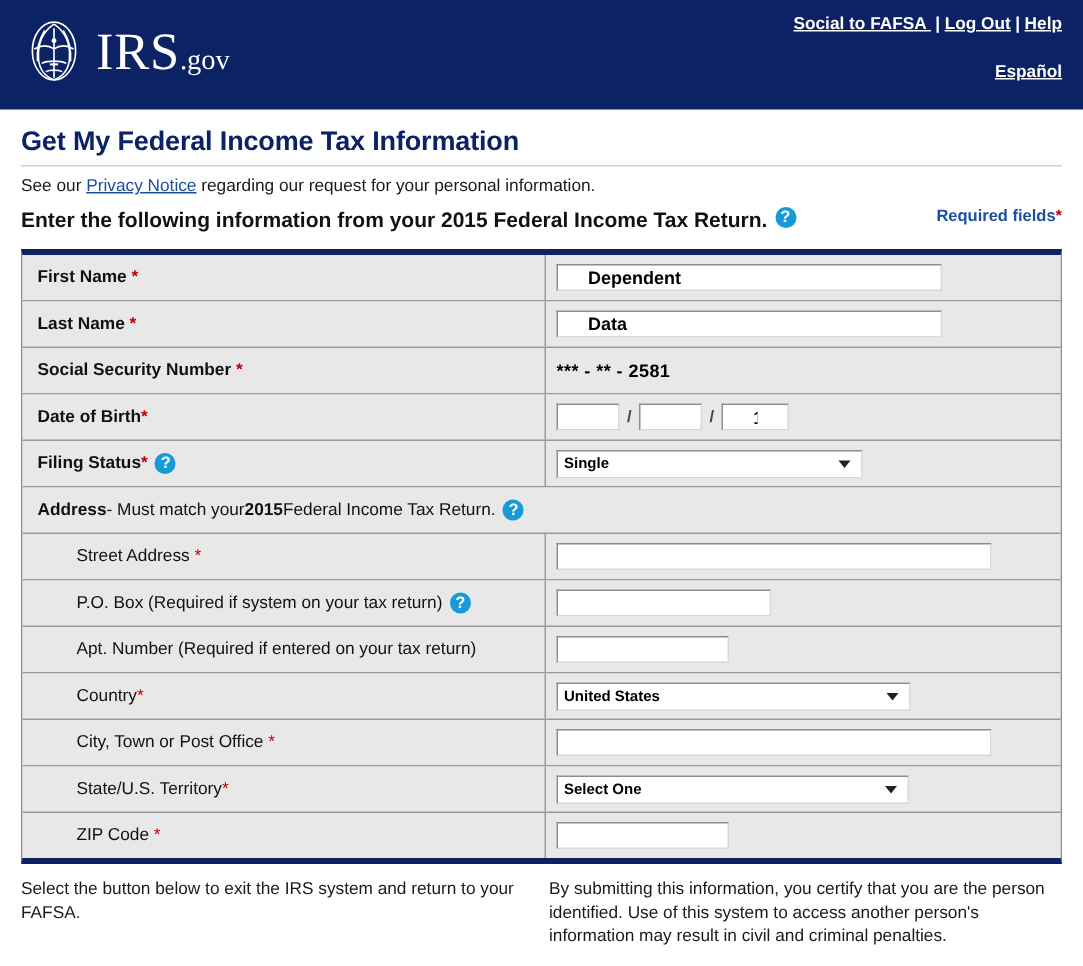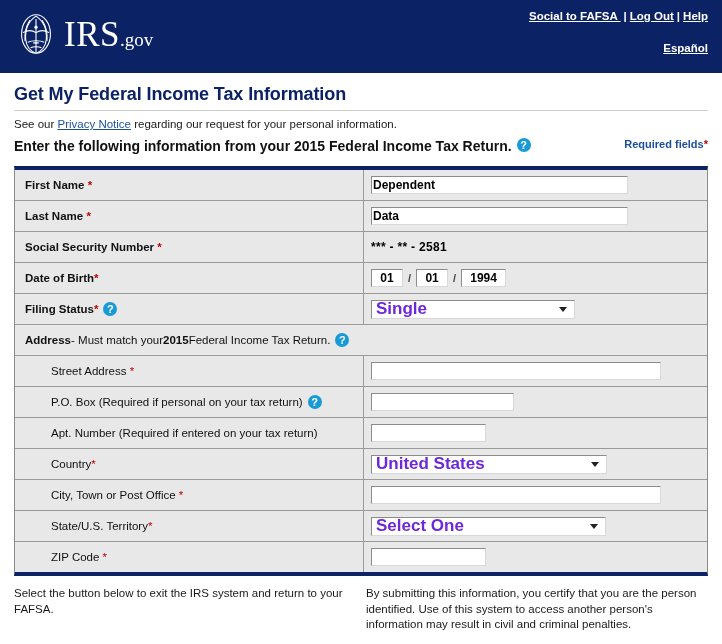--- a/index.html
+++ b/index.html
@@ -188,21 +188,21 @@
   
   .txt {
     border: 1px solid;
     border-color: #8c8c8c #d8d8d8 #d8d8d8 #8c8c8c;
     background: #ffffff;
     height: 18px;
     font-family: "Liberation Sans", sans-serif;
     font-size: 12px;
     font-weight: bold;
     color: #000000;
-    padding: 0 1px;
+    padding: 0 20px;
     box-sizing: border-box;
     outline: none;
   }
   .w-name { width: 257px; }
   .w-street { width: 290px; }
   .w-pobox { width: 143px; }
   .w-apt { width: 115px; }
   .w-city { width: 290px; }
   .w-zip { width: 115px; }
   .w-dob-s { width: 32px; text-align: center; }
@@ -226,23 +226,23 @@
   .sel {
     position: relative;
     background: #ffffff;
     border: 1px solid;
     border-color: #8c8c8c #d8d8d8 #d8d8d8 #8c8c8c;
     height: 19px;
     box-sizing: border-box;
     display: flex;
     align-items: center;
     padding: 0 4px;
-    font-size: 17px;
-    font-weight: bold;
-    color: #6d28d9;
+    font-size: 10px;
+    font-weight: bold;
+    color: #000000;
   }
   .sel .caret {
     position: absolute;
     right: 7px;
     top: 50%;
     margin-top: -2px;
     width: 0; height: 0;
     border-left: 4px solid transparent;
     border-right: 4px solid transparent;
     border-top: 5px solid #222222;
@@ -371,21 +371,21 @@
 
     <div class="frow">
       <div class="flabel indent"><span>Street Address</span>&nbsp;<span class="req-star">*</span></div>
       <div class="fvalue">
         <input class="txt w-street" type="text" value="" style="">
       </div>
     </div>
 
     <div class="frow">
       <div class="flabel indent">
-          <span>P.O. Box (Required if personal on your tax return)</span>
+          <span>P.O. Box (Required if system on your tax return)</span>
           <span class="help-icon"></span>
         </div>
       <div class="fvalue">
         <input class="txt w-pobox" type="text" value="" style="">
       </div>
     </div>
 
     <div class="frow">
       <div class="flabel indent">
           <span>Apt. Number (Required if entered on your tax return)</span>

